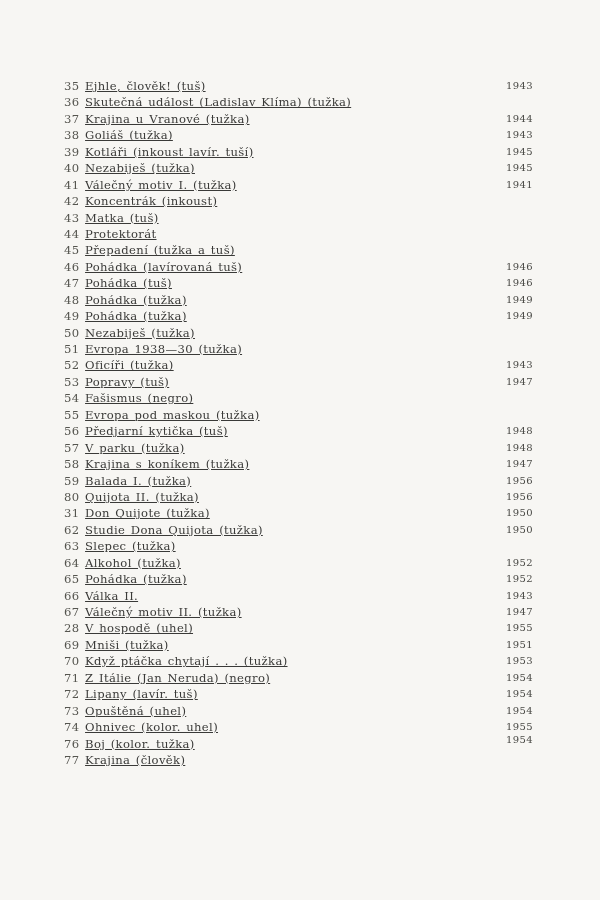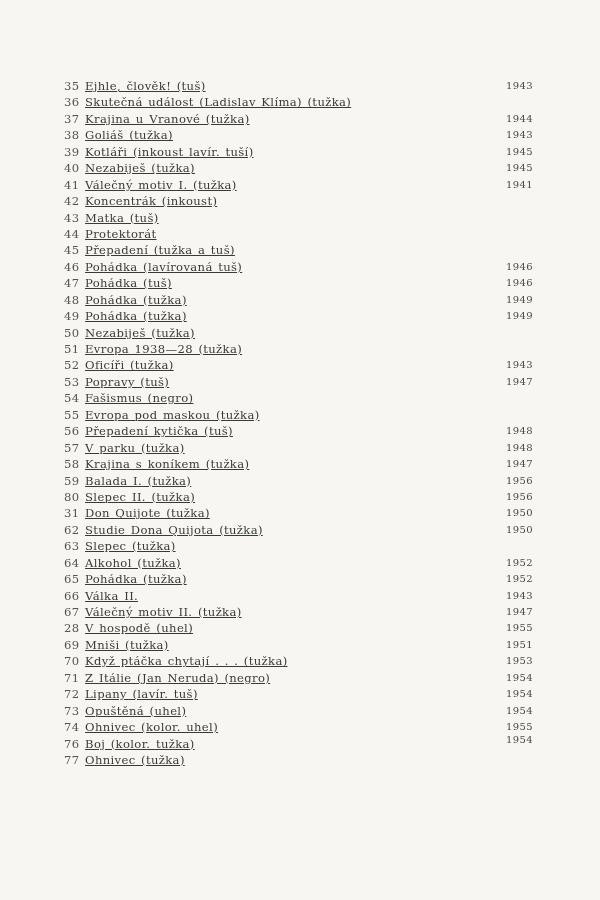--- a/index.html
+++ b/index.html
@@ -109,21 +109,21 @@
     <span class="title">Pohádka (tužka)</span>
     <span class="year">1949</span>
   </div>
       <div class="row">
     <span class="num">50</span>
     <span class="title">Nezabiješ (tužka)</span>
     <span class="year"></span>
   </div>
       <div class="row">
     <span class="num">51</span>
-    <span class="title">Evropa 1938—28 (tužka)</span>
+    <span class="title">Evropa 1938—30 (tužka)</span>
     <span class="year"></span>
   </div>
       <div class="row">
     <span class="num">52</span>
     <span class="title">Oficíři (tužka)</span>
     <span class="year">1943</span>
   </div>
       <div class="row">
     <span class="num">53</span>
     <span class="title">Popravy (tuš)</span>
@@ -134,41 +134,41 @@
     <span class="title">Fašismus (negro)</span>
     <span class="year"></span>
   </div>
       <div class="row">
     <span class="num">55</span>
     <span class="title">Evropa pod maskou (tužka)</span>
     <span class="year"></span>
   </div>
       <div class="row">
     <span class="num">56</span>
-    <span class="title">Přepadení kytička (tuš)</span>
+    <span class="title">Předjarní kytička (tuš)</span>
     <span class="year">1948</span>
   </div>
       <div class="row">
     <span class="num">57</span>
     <span class="title">V parku (tužka)</span>
     <span class="year">1948</span>
   </div>
       <div class="row">
     <span class="num">58</span>
     <span class="title">Krajina s koníkem (tužka)</span>
     <span class="year">1947</span>
   </div>
       <div class="row">
     <span class="num">59</span>
     <span class="title">Balada I. (tužka)</span>
     <span class="year">1956</span>
   </div>
       <div class="row">
     <span class="num">80</span>
-    <span class="title">Slepec II. (tužka)</span>
+    <span class="title">Quijota II. (tužka)</span>
     <span class="year">1956</span>
   </div>
       <div class="row">
     <span class="num">31</span>
     <span class="title">Don Quijote (tužka)</span>
     <span class="year">1950</span>
   </div>
       <div class="row">
     <span class="num">62</span>
     <span class="title">Studie Dona Quijota (tužka)</span>
@@ -234,17 +234,17 @@
     <span class="title">Ohnivec (kolor. uhel)</span>
     <span class="year">1955</span>
   </div>
       <div class="row">
     <span class="num">76</span>
     <span class="title">Boj (kolor. tužka)</span>
     <span class="year raised">1954</span>
   </div>
       <div class="row">
     <span class="num">77</span>
-    <span class="title">Ohnivec (tužka)</span>
+    <span class="title">Krajina (člověk)</span>
     <span class="year"></span>
   </div>
     </div>
 </div>
 
 </body></html>

